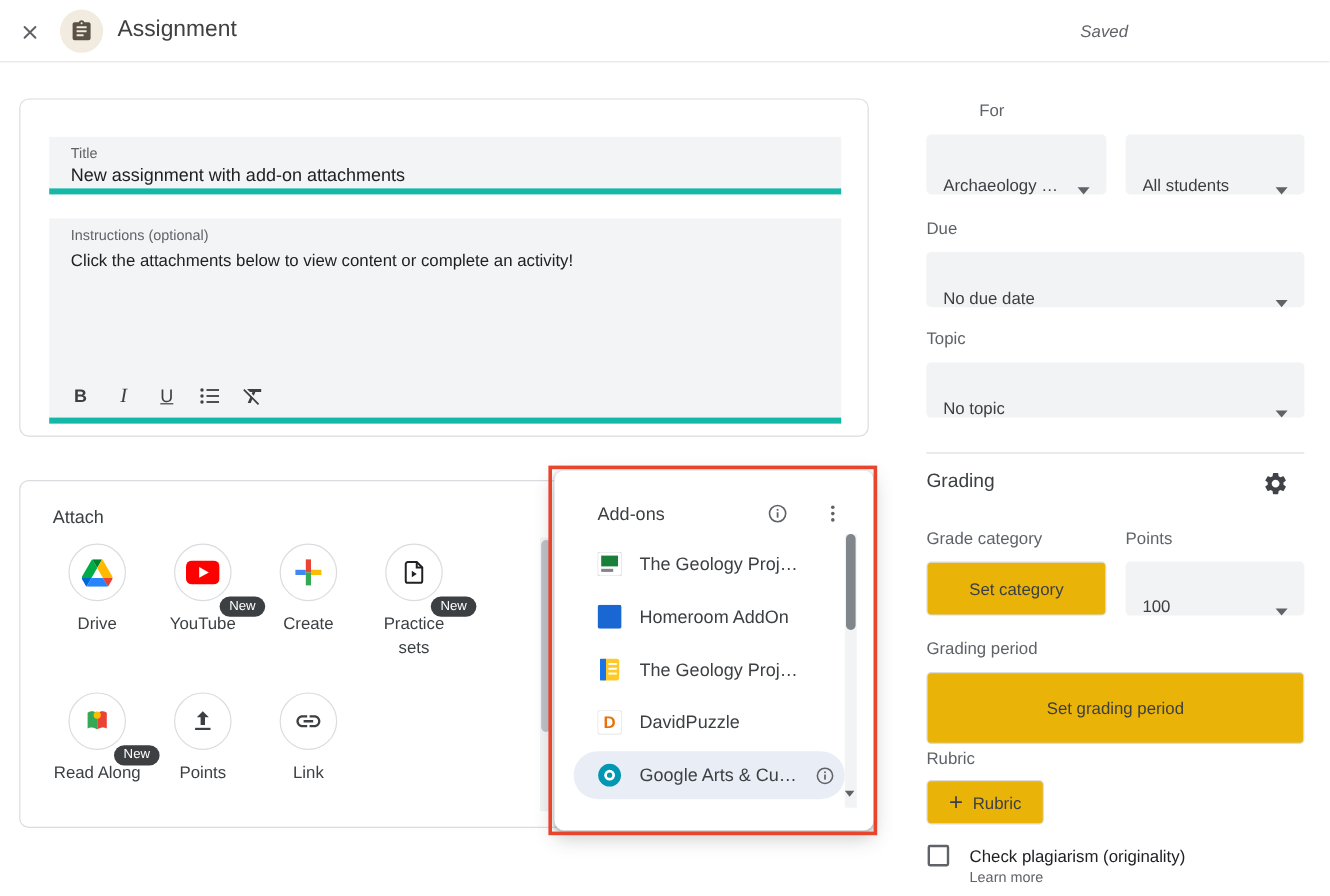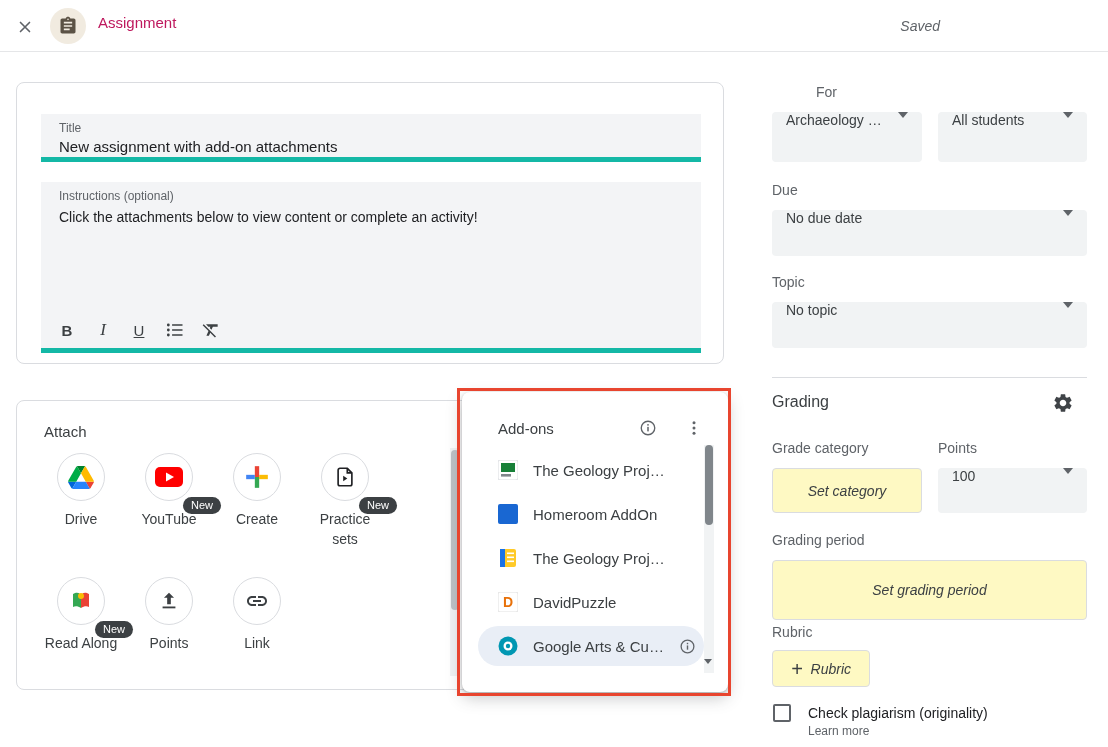--- a/index.html
+++ b/index.html
@@ -13,21 +13,21 @@
     --fieldfill:#f3f4f6; --txt:#3c4043; --muted:#5f6368; --sel:#e9eef6;
   }
 
   
   .header{position:absolute;top:0;left:0;width:1108px;height:52px;background:#fff;
           border-bottom:1px solid #e5e6e8;z-index:10;}
   .close-btn{position:absolute;left:13px;top:15px;width:24px;height:24px;
              display:flex;align-items:center;justify-content:center;background:none;border:none;cursor:pointer;}
   .app-icon{position:absolute;left:50px;top:8px;width:36px;height:36px;border-radius:50%;
             background:#f1ebe0;display:flex;align-items:center;justify-content:center;}
-  .page-title{position:absolute;left:98px;top:14px;font-size:15px;font-weight:400;color:#be185d;}
+  .page-title{position:absolute;left:98px;top:14px;font-size:19px;font-weight:400;color:#404040;}
   .saved{position:absolute;right:168px;top:18px;font-style:italic;color:var(--muted);font-size:14px;}
   .assign-group{position:absolute;right:19px;top:8px;height:36px;display:flex;border-radius:4px;overflow:hidden;}
   .assign-main{width:94px;background:var(--navy);color:#fff;font-size:14px;font-weight:500;
                border:none;cursor:pointer;font-family:inherit;}
   .assign-caret{width:36px;background:var(--navy);border:none;border-left:1px solid rgba(255,255,255,.28);
                 display:flex;align-items:center;justify-content:center;cursor:pointer;}
   .caret-down{width:0;height:0;border-left:5px solid transparent;border-right:5px solid transparent;
               border-top:6px solid var(--muted);}
   .caret-white{border-top-color:#fff;}
 
@@ -81,26 +81,26 @@
   .popup-scrollbar{position:absolute;right:14px;top:53px;width:10px;height:228px;background:var(--fill);cursor:pointer;}
   .popup-scrollbar .thumb{position:absolute;top:0;left:1px;width:8px;height:80px;background:#80868b;border-radius:4px;}
   .popup-scroll-caret{position:absolute;right:16px;bottom:28px;width:0;height:0;
       border-left:4px solid transparent;border-right:4px solid transparent;border-top:5px solid var(--muted);}
 
   .annotation{position:absolute;left:457px;top:388px;width:274px;height:308px;
               border:3px solid var(--red);z-index:6;pointer-events:none;}
 
   
   .side-label{position:absolute;font-size:14px;color:var(--muted);}
-  .select{position:absolute;background:var(--fill);border-radius:4px;display:flex;align-items:flex-start;
+  .select{position:absolute;background:var(--fill);border-radius:4px;display:flex;align-items:flex-end;
           justify-content:space-between;padding:0 14px;font-size:14px;color:var(--txt);cursor:pointer;}
   .select .sel-text{white-space:nowrap;overflow:hidden;text-overflow:ellipsis;margin-right:8px;}
-  .btn-outline{position:absolute;background:#fef9c3;border:1px solid var(--border);border-radius:4px;
+  .btn-outline{position:absolute;background:#eab308;border:1px solid var(--border);border-radius:4px;
                display:flex;align-items:center;justify-content:center;font-size:14px;color:var(--txt);
-               cursor:pointer;font-weight:500;font-family:inherit;gap:8px;font-style:italic;}
+               cursor:pointer;font-weight:500;font-family:inherit;gap:8px;}
   .grading-title{position:absolute;font-size:16px;font-weight:500;color:var(--txt);}
   .divider{position:absolute;height:1px;background:var(--border);}
   .gear-btn{position:absolute;left:1050px;top:390px;width:26px;height:26px;background:none;border:none;
             cursor:pointer;display:flex;align-items:center;justify-content:center;}
   .plus-glyph{font-size:20px;font-weight:400;color:var(--txt);line-height:1;}
   .checkbox{position:absolute;left:773px;top:704px;width:18px;height:18px;border:2px solid var(--muted);
             border-radius:2px;background:#fff;cursor:pointer;}
   .plag-label{position:absolute;left:808px;top:705px;font-size:14px;color:#202124;}
   .learn-more{position:absolute;left:808px;top:724px;font-size:12px;color:var(--muted);cursor:pointer;}
 </style>

